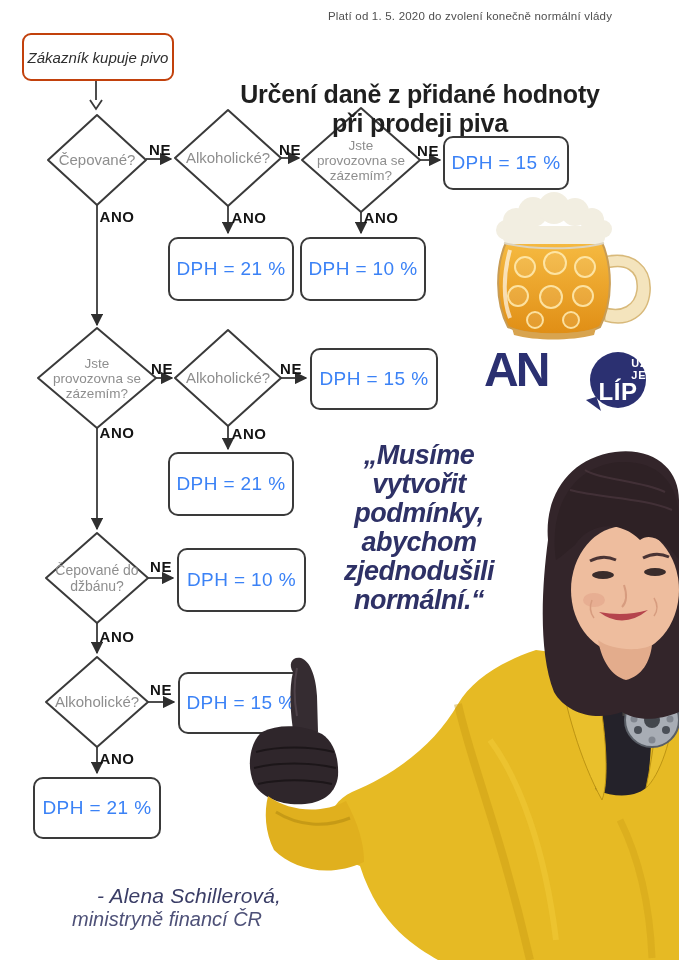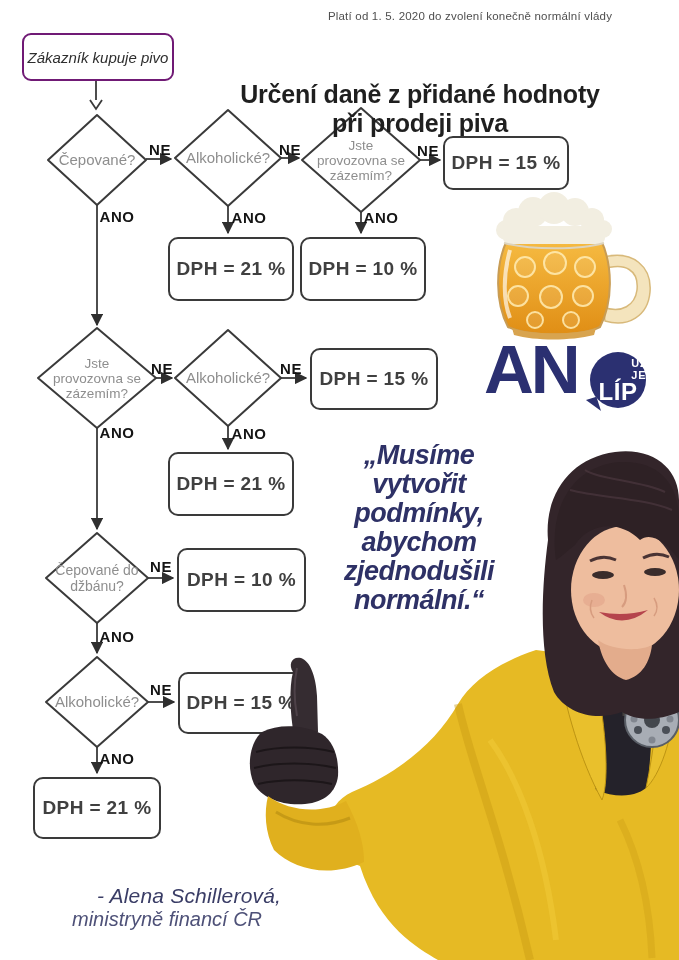--- a/index.html
+++ b/index.html
@@ -1,37 +1,37 @@
 <!DOCTYPE html>
 <html><head>
 <meta charset="utf-8">
 <style>
   html,body{margin:0;padding:0;background:#fff;}
   body{width:679px;height:960px;overflow:hidden;font-family:"Liberation Sans",sans-serif;}
   #canvas{position:relative;width:679px;height:836px;background:#ffffff;}
   .abs{position:absolute;}
   .flow-box{position:absolute;border:2px solid #3a3a3a;border-radius:10px;background:#fff;
     display:flex;align-items:center;justify-content:center;
-    font-size:19px;font-weight:700;color:#404040;letter-spacing:.4px;}
-  .start-node{position:absolute;border:2px solid #701a75;border-radius:9px;background:#fff;
+    font-size:19px;font-weight:400;color:#3b82f6;letter-spacing:.4px;}
+  .start-node{position:absolute;border:2px solid #c2410c;border-radius:9px;background:#fff;
     display:flex;align-items:center;justify-content:center;
     font-size:15px;font-style:italic;color:#2e2e2e;}
   .dlabel{position:absolute;transform:translate(-50%,-50%);color:#8e8e8e;
     text-align:center;font-size:15px;line-height:16px;}
   .dlabel.small{font-size:13.5px;line-height:15px;}
   .tag{position:absolute;transform:translate(-50%,-50%);font-weight:700;
     font-size:15px;color:#141414;letter-spacing:.5px;}
   .subtitle{position:absolute;left:280px;top:10px;width:380px;text-align:center;
     font-size:11.5px;color:#4f4f4f;letter-spacing:.2px;}
   .title{position:absolute;left:190px;top:32px;width:460px;text-align:center;
     font-size:25px;line-height:29px;font-weight:800;color:#1f1f1f;letter-spacing:-.2px;margin-top:48px;}
   .quote{position:absolute;left:318px;top:441px;width:202px;text-align:center;
     font-size:27px;line-height:29px;font-weight:700;font-style:italic;color:#2e3166;letter-spacing:-.5px;}
   .ano-logo{position:absolute;left:484px;top:344px;width:180px;height:75px;}
-  .ano-letters{position:absolute;left:0;top:-6px;font-size:69px;line-height:64px;
+  .ano-letters{position:absolute;left:0;top:-6px;font-size:48px;line-height:64px;
     font-weight:800;letter-spacing:-3px;color:#2b3071;}
   .ano-bubble{position:absolute;left:106px;top:8px;width:56px;height:56px;border-radius:50%;
     background:#2b3071;display:flex;flex-direction:column;align-items:center;justify-content:center;color:#fff;}
   .ano-bubble .l1{font-size:11px;font-weight:700;letter-spacing:1px;line-height:12px;padding-left:43px;}
   .ano-bubble .l2{font-size:24px;font-weight:800;letter-spacing:.5px;line-height:22px;}
   .ano-tail{position:absolute;left:104px;top:54px;width:0;height:0;
     border-top:15px solid #2b3071;border-left:11px solid transparent;transform:rotate(-18deg);}
   .attr-name{position:absolute;left:69px;top:884px;font-size:21px;font-weight:400;
     font-style:italic;color:#3a3d66;letter-spacing:.2px;margin-left:28px;}
   .attr-role{position:absolute;left:72px;top:908px;font-size:20px;font-style:italic;color:#4e5178;}

